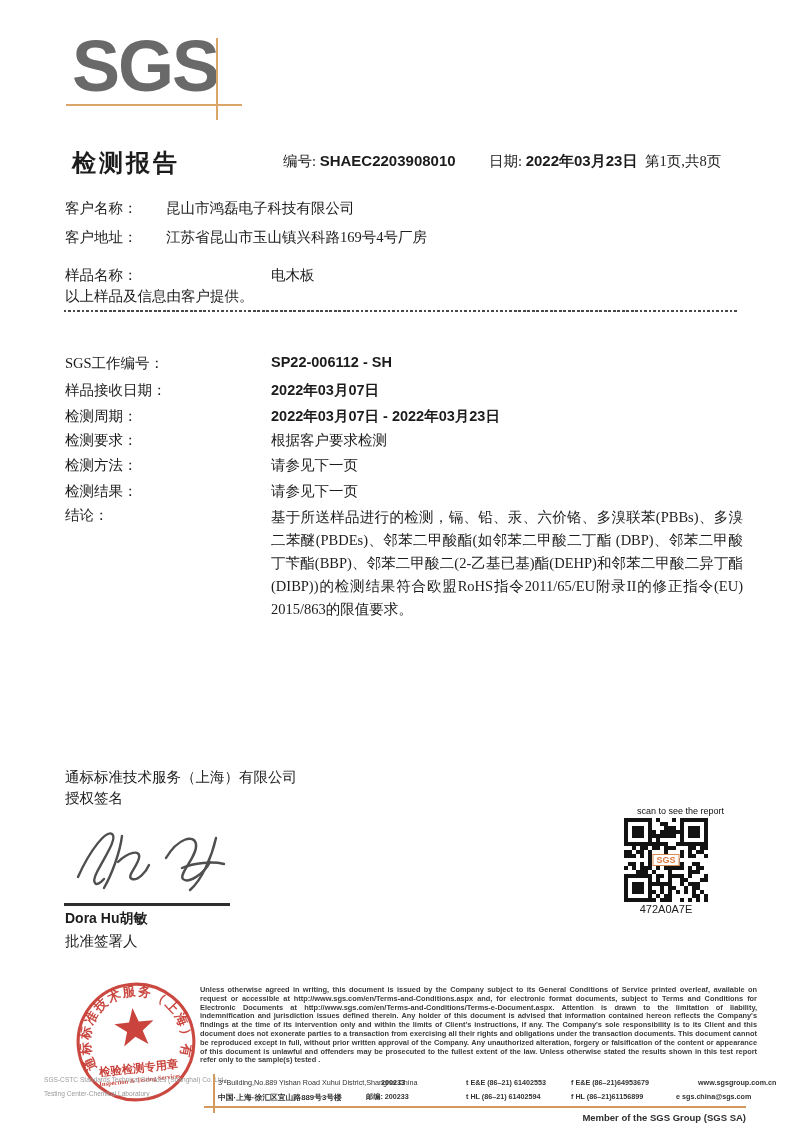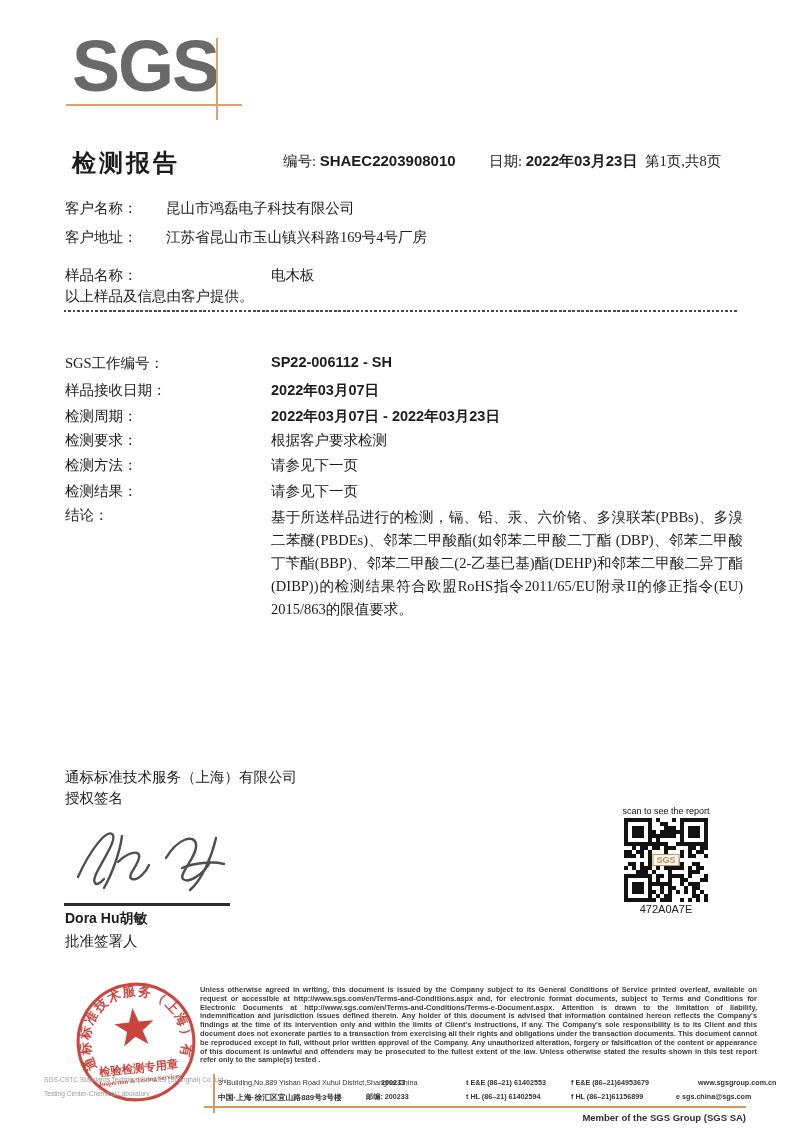--- a/index.html
+++ b/index.html
@@ -26,21 +26,21 @@
     background:repeating-linear-gradient(90deg,#4a4a4a 0 2.5px,transparent 2.5px 4.5px);}
 
   .conclusion{left:271px;top:506px;width:472px;font-size:14.5px;line-height:23px;text-align:justify;}
 
   
   .sig-line{left:64px;top:903px;width:166px;height:2.5px;background:#2e2e2e;}
   .sig-svg{left:66px;top:822px;}
 
   
   .qr-wrap{left:608px;top:806px;width:116px;text-align:center;}
-  .qr-caption{font-size:9px;font-family:"Liberation Sans","DejaVu Sans",sans-serif;color:#111;}
+  .qr-caption{font-size:9px;font-family:"Liberation Sans","DejaVu Sans",sans-serif;color:#111;text-align:right;}
   .qr-grid{position:relative;margin:2px auto 0;display:grid;grid-template-columns:repeat(21,4px);grid-auto-rows:4px;width:84px;}
   .qr-grid .qm{background:#121212;}
   .qr-center{position:absolute;left:50%;top:50%;transform:translate(-50%,-50%);background:#fff;
     border:1px solid #d98a50;color:#d97a3f;font-size:9px;font-weight:bold;padding:0 3px;
     font-family:"Liberation Sans","DejaVu Sans",sans-serif;}
   .qr-id{font-size:11px;font-family:"Liberation Sans","DejaVu Sans",sans-serif;color:#222;margin-top:1px;}
 
   
   .legal{left:200px;top:986px;width:557px;font-size:7.4px;line-height:8.8px;text-align:justify;
     font-family:"Liberation Sans","DejaVu Sans",sans-serif;font-weight:bold;color:#3d3d3d;}

